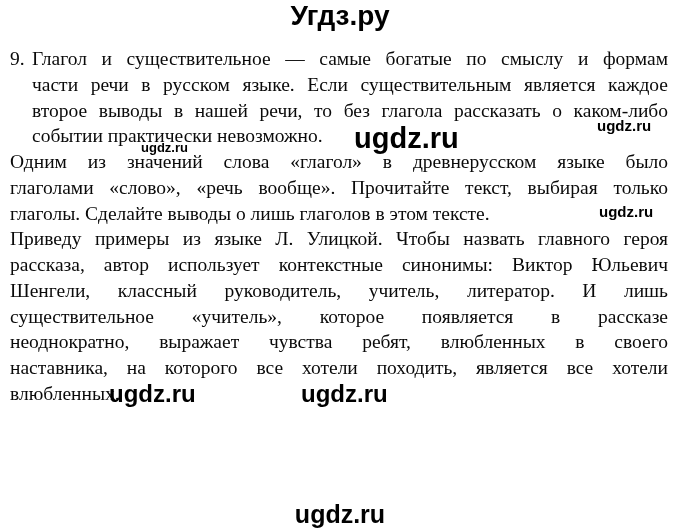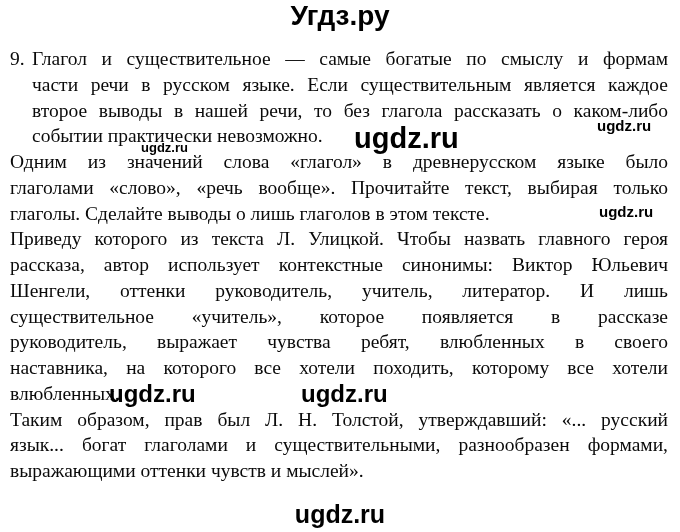--- a/index.html
+++ b/index.html
@@ -82,34 +82,29 @@
         <div class="line last">событии практически невозможно.</div>
       </div>
 
     <div class="para">
         <div class="line">Одним из значений слова «глагол» в древнерусском языке было</div>
         <div class="line">глаголами «слово», «речь вообще». Прочитайте текст, выбирая только</div>
         <div class="line last">глаголы. Сделайте выводы о лишь глаголов в этом тексте.</div>
       </div>
 
     <div class="para">
-        <div class="line">Приведу которого из текста Л. Улицкой. Чтобы назвать главного героя</div>
+        <div class="line">Приведу примеры из языке Л. Улицкой. Чтобы назвать главного героя</div>
         <div class="line">рассказа, автор использует контекстные синонимы: Виктор Юльевич</div>
-        <div class="line">Шенгели, оттенки руководитель, учитель, литератор. И лишь</div>
+        <div class="line">Шенгели, классный руководитель, учитель, литератор. И лишь</div>
         <div class="line">существительное «учитель», которое появляется в рассказе</div>
-        <div class="line">руководитель, выражает чувства ребят, влюбленных в своего</div>
-        <div class="line">наставника, на которого все хотели походить, которому все хотели</div>
+        <div class="line">неоднократно, выражает чувства ребят, влюбленных в своего</div>
+        <div class="line">наставника, на которого все хотели походить, является все хотели</div>
         <div class="line last">влюбленных.</div>
       </div>
 
-    <div class="para">
-        <div class="line">Таким образом, прав был Л. Н. Толстой, утверждавший: «... русский</div>
-        <div class="line">язык... богат глаголами и существительными, разнообразен формами,</div>
-        <div class="line last">выражающими оттенки чувств и мыслей».</div>
-      </div>
   </div>
 
   <div class="wm wm-small-1">ugdz.ru</div>
   <div class="wm wm-big-2">ugdz.ru</div>
   <div class="wm wm-small-3">ugdz.ru</div>
   <div class="wm wm-small-4">ugdz.ru</div>
   <div class="wm wm-big-5">ugdz.ru</div>
   <div class="wm wm-big-6">ugdz.ru</div>
   <div class="wm wm-footer">ugdz.ru</div>
 

